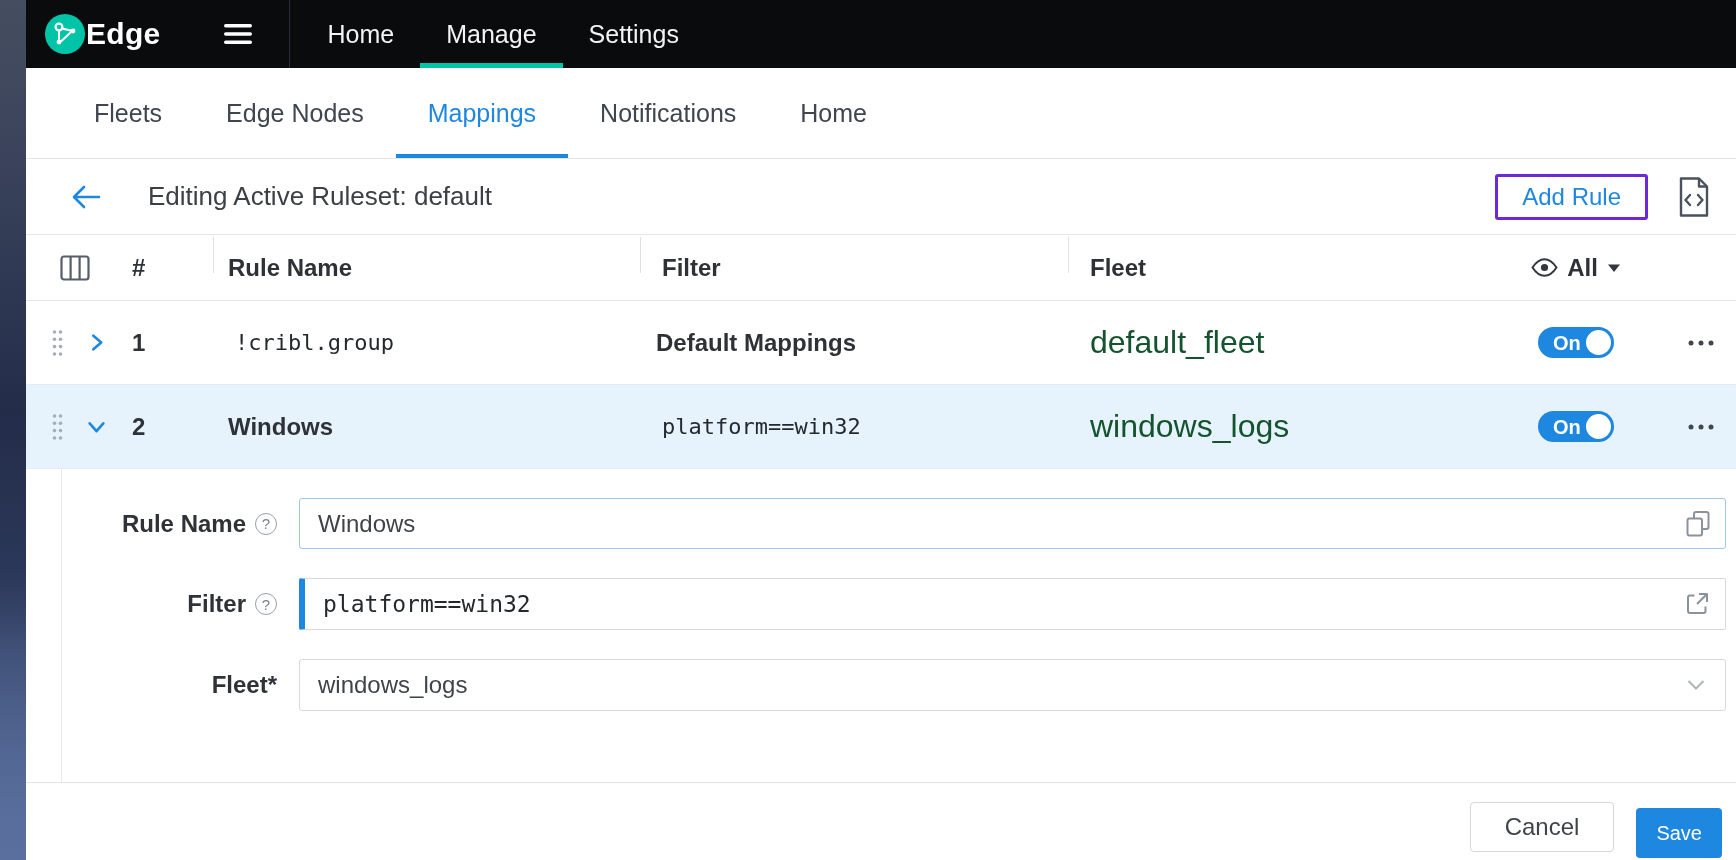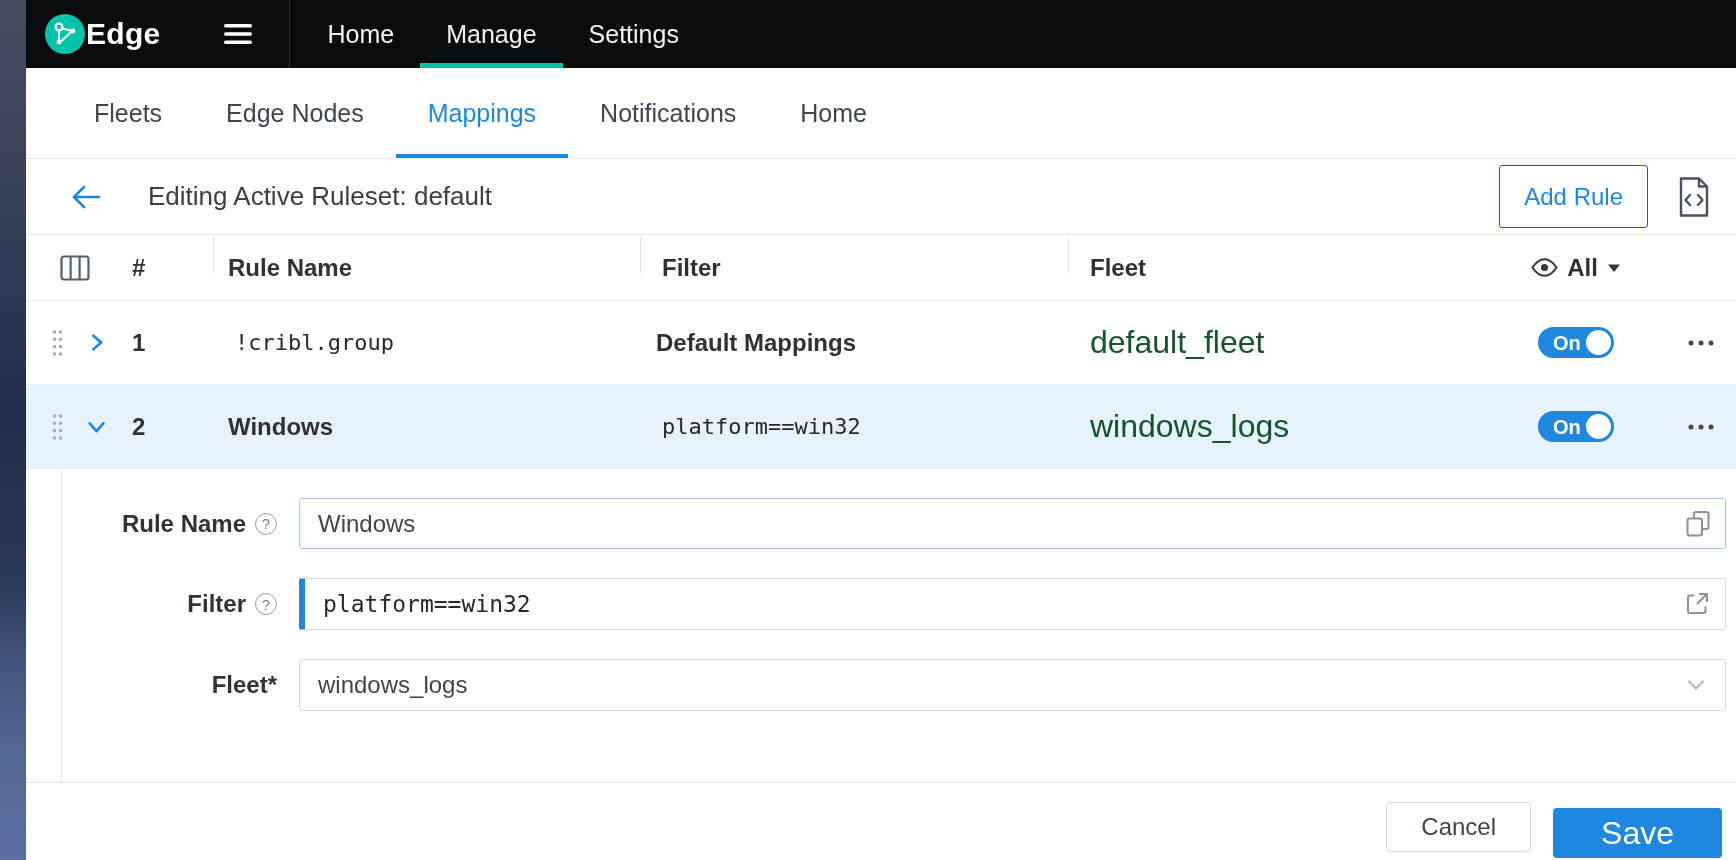--- a/index.html
+++ b/index.html
@@ -26,21 +26,21 @@
   
   .tabbar { height:91px; background:#fff; border-bottom:1px solid #e4e7ea; display:flex; align-items:stretch; padding-left:36px; flex:0 0 auto; }
   .tab { display:flex; align-items:center; padding:4px 32px 0 32px; font-size:25px; color:#3f4650; border-bottom:4px solid transparent; cursor:pointer; }
   .tab.active { color:#1e87e0; border-bottom-color:#1e87e0; font-weight:500; }
 
   
   .rh { height:76px; border-bottom:1px solid #e4e7ea; display:flex; align-items:center; flex:0 0 auto; }
   .back-btn { margin-left:44px; display:flex; align-items:center; cursor:pointer; }
   .page-title { margin-left:46px; font-size:26px; color:#3c4046; }
   .rh-spacer { flex:1; }
-  .add-rule-btn { height:63px; padding:0 24px; border:1px solid #6d28d9; border-radius:3px; background:#fff; color:#1e87e0; font-size:24px; display:flex; align-items:center; cursor:pointer; }
+  .add-rule-btn { height:46px; padding:0 24px; border:3px solid #6d28d9; border-radius:3px; background:#fff; color:#1e87e0; font-size:24px; display:flex; align-items:center; cursor:pointer; }
   .json-btn { margin-left:28px; margin-right:24px; display:flex; align-items:center; cursor:pointer; }
 
   
   .tgrid { display:flex; align-items:center; padding-left:24px; }
   .cell { flex:0 0 auto; display:flex; align-items:center; }
   .c-lead { width:74px; padding-left:10px; }
   .c-drag { width:36px; }
   .c-exp  { width:38px; }
   .c-idx  { width:89px; padding-left:8px; }
   .c-name { width:427px; padding-left:15px; }
@@ -79,21 +79,21 @@
   .input-wrap { position:relative; flex:1; margin-left:22px; margin-right:10px; }
   .text-input { width:100%; height:51px; border:1px solid #9fc5ea; border-radius:3px; padding:0 56px 0 18px; font-size:24px; color:#3f444b; font-family:"Liberation Sans", sans-serif; outline:none; background:#fff; }
   .filter-input { width:100%; height:52px; border:1px solid #d6dade; border-left:6px solid #1e87e0; border-radius:2px; padding:0 56px 0 18px; font-size:23px; color:#24292e; font-family:"DejaVu Sans Mono", monospace; outline:none; background:#fff; }
   .input-icon { position:absolute; right:16px; top:50%; transform:translateY(-50%); display:flex; align-items:center; cursor:pointer; }
   .select { height:52px; border:1px solid #d6dade; border-radius:3px; background:#fff; display:flex; align-items:center; padding-left:18px; font-size:24px; color:#3f444b; position:relative; cursor:pointer; }
   .select-chevron { position:absolute; right:20px; top:50%; transform:translateY(-50%); display:flex; }
 
   
   .footer { height:88px; border-top:1px solid #e0e3e7; background:#fff; display:flex; align-items:center; justify-content:flex-end; gap:22px; padding-right:14px; flex:0 0 auto; }
   .btn-cancel { height:50px; padding:0 34px; border:1px solid #d4d7dc; border-radius:4px; background:#fff; color:#3f444b; font-size:24px; display:flex; align-items:center; cursor:pointer; }
-  .btn-save { height:50px; padding:0 48px; border:none; border-radius:4px; background:#1e87e0; color:#fff; font-size:32px; display:flex; align-items:center; cursor:pointer;margin-top:13px; }
+  .btn-save { height:50px; padding:0 20px; border:none; border-radius:4px; background:#1e87e0; color:#fff; font-size:20px; display:flex; align-items:center; cursor:pointer;margin-top:13px; }
 </style>
 </head>
 <body>
 
 <div class="window">
 
   <div class="topbar">
     <div class="brand-area">
       <span style="display:flex;">
         <svg width="42" height="42" viewBox="0 0 42 42">

